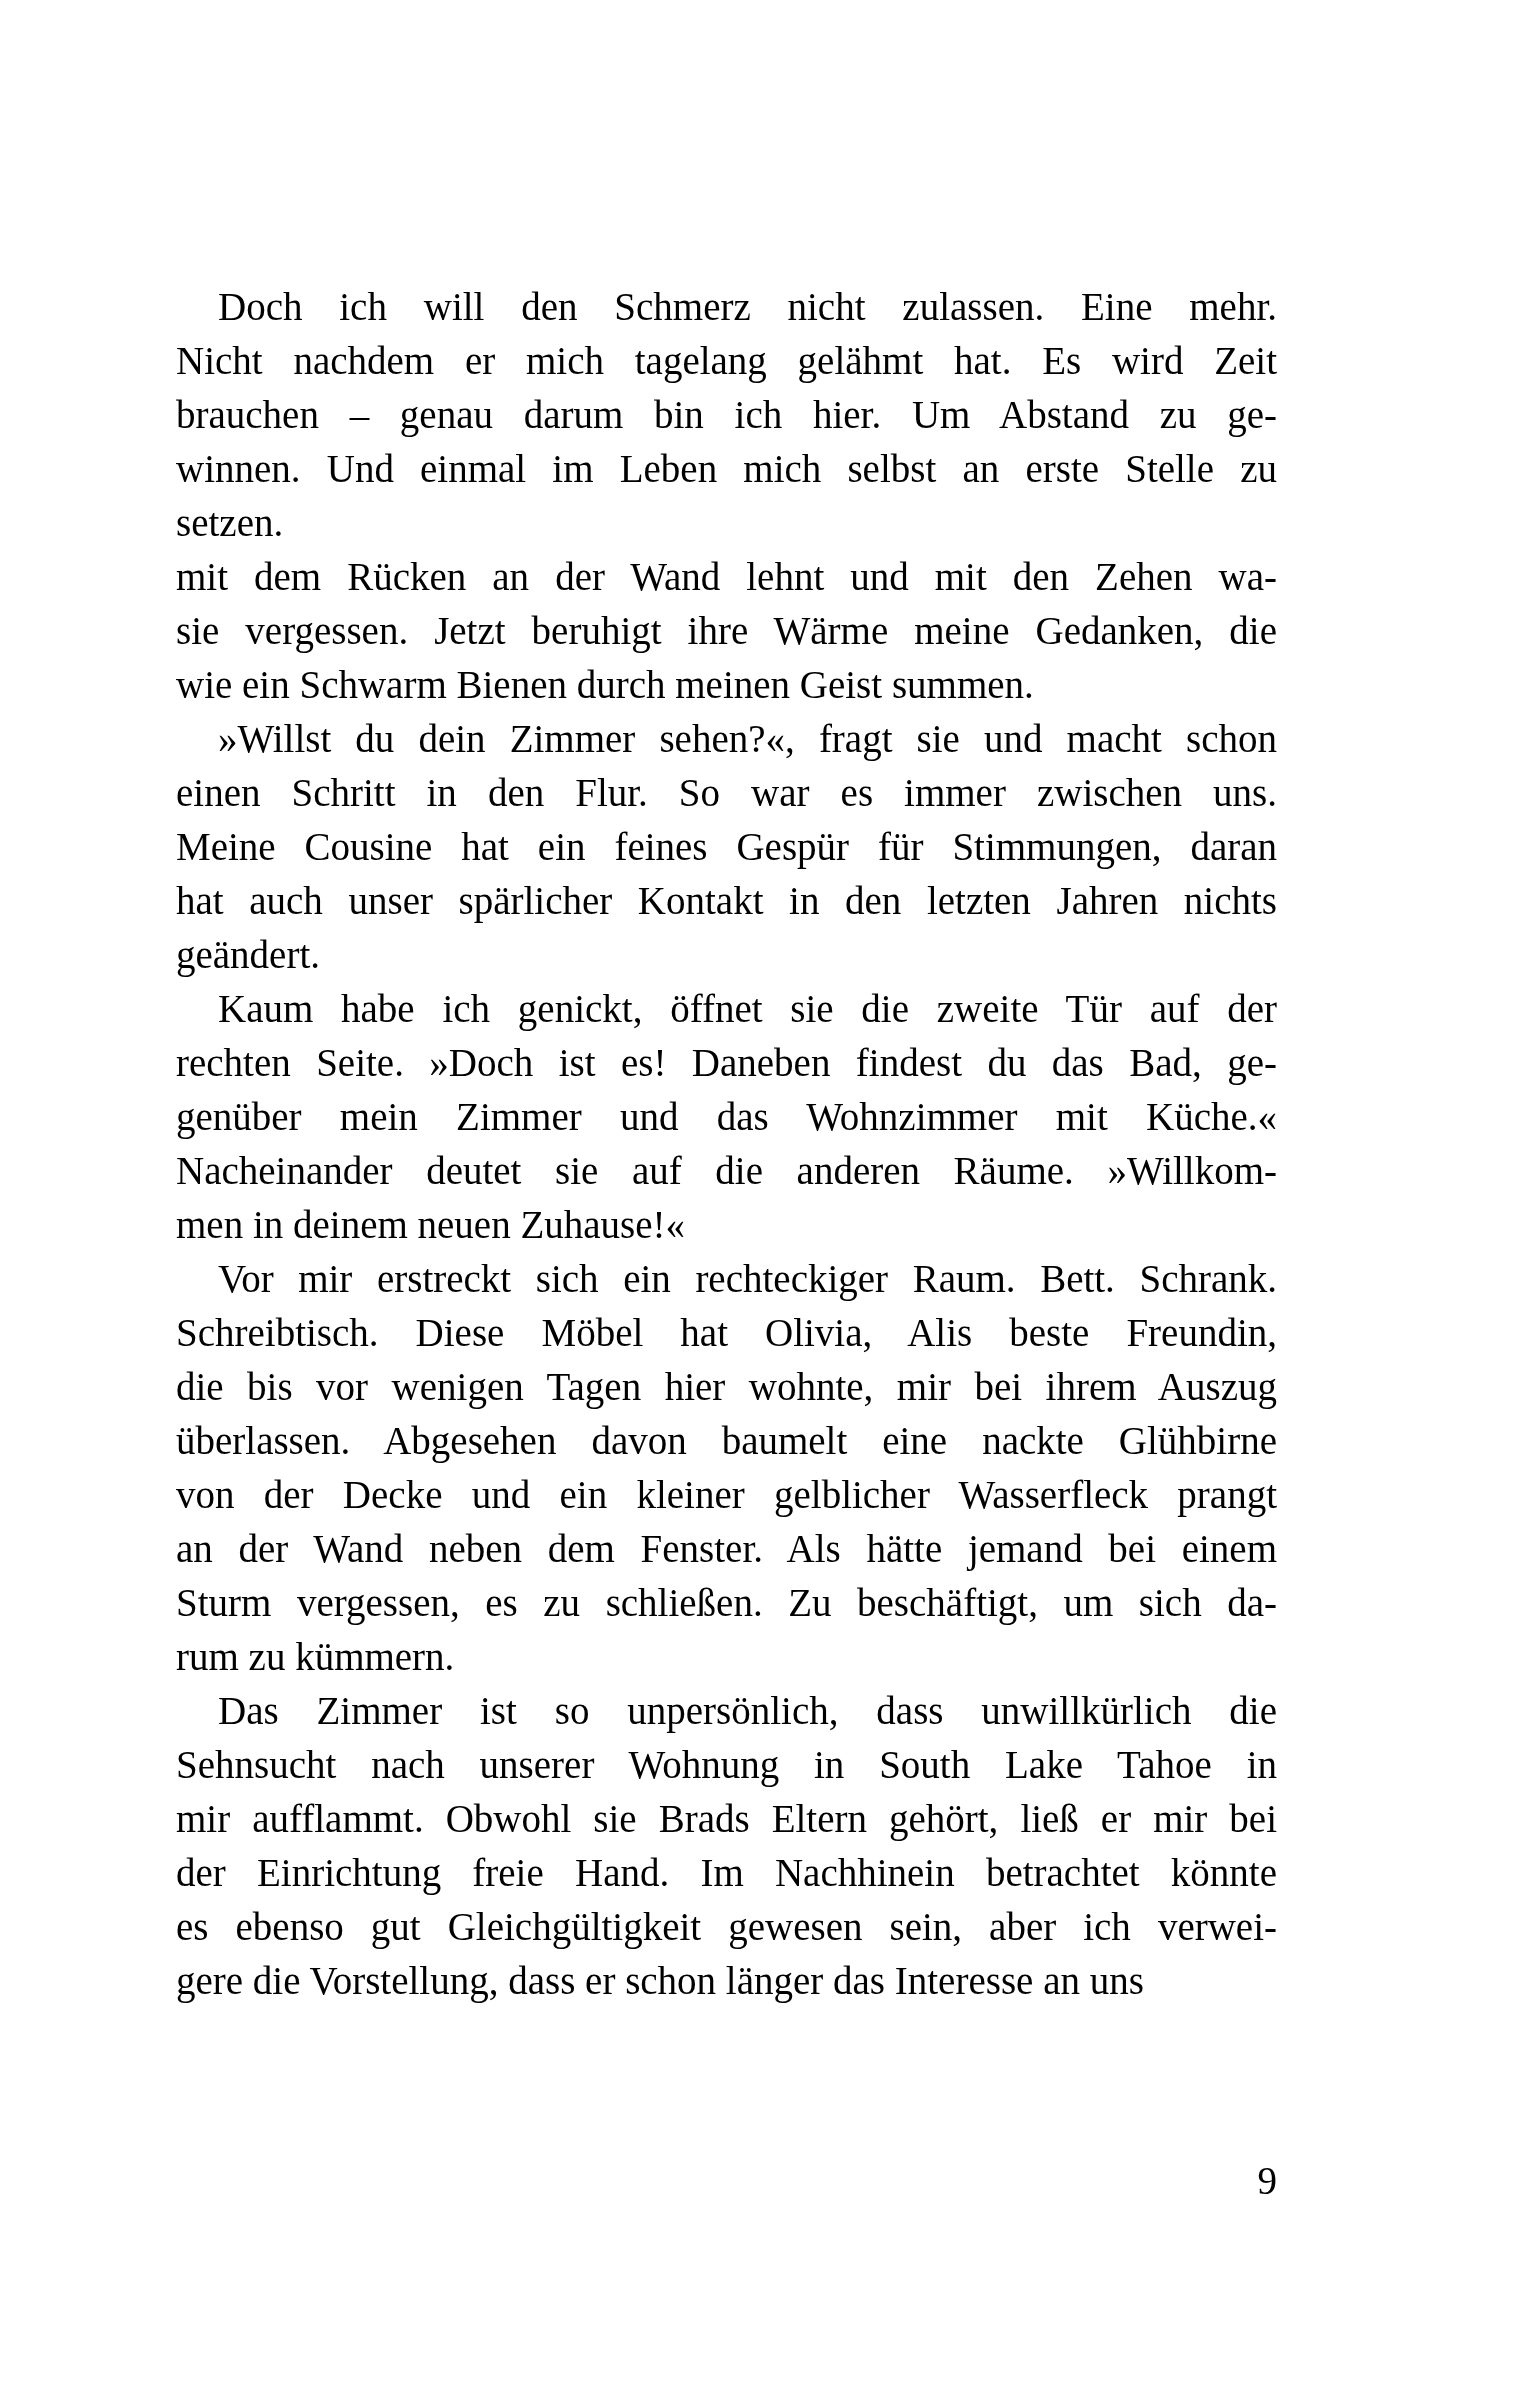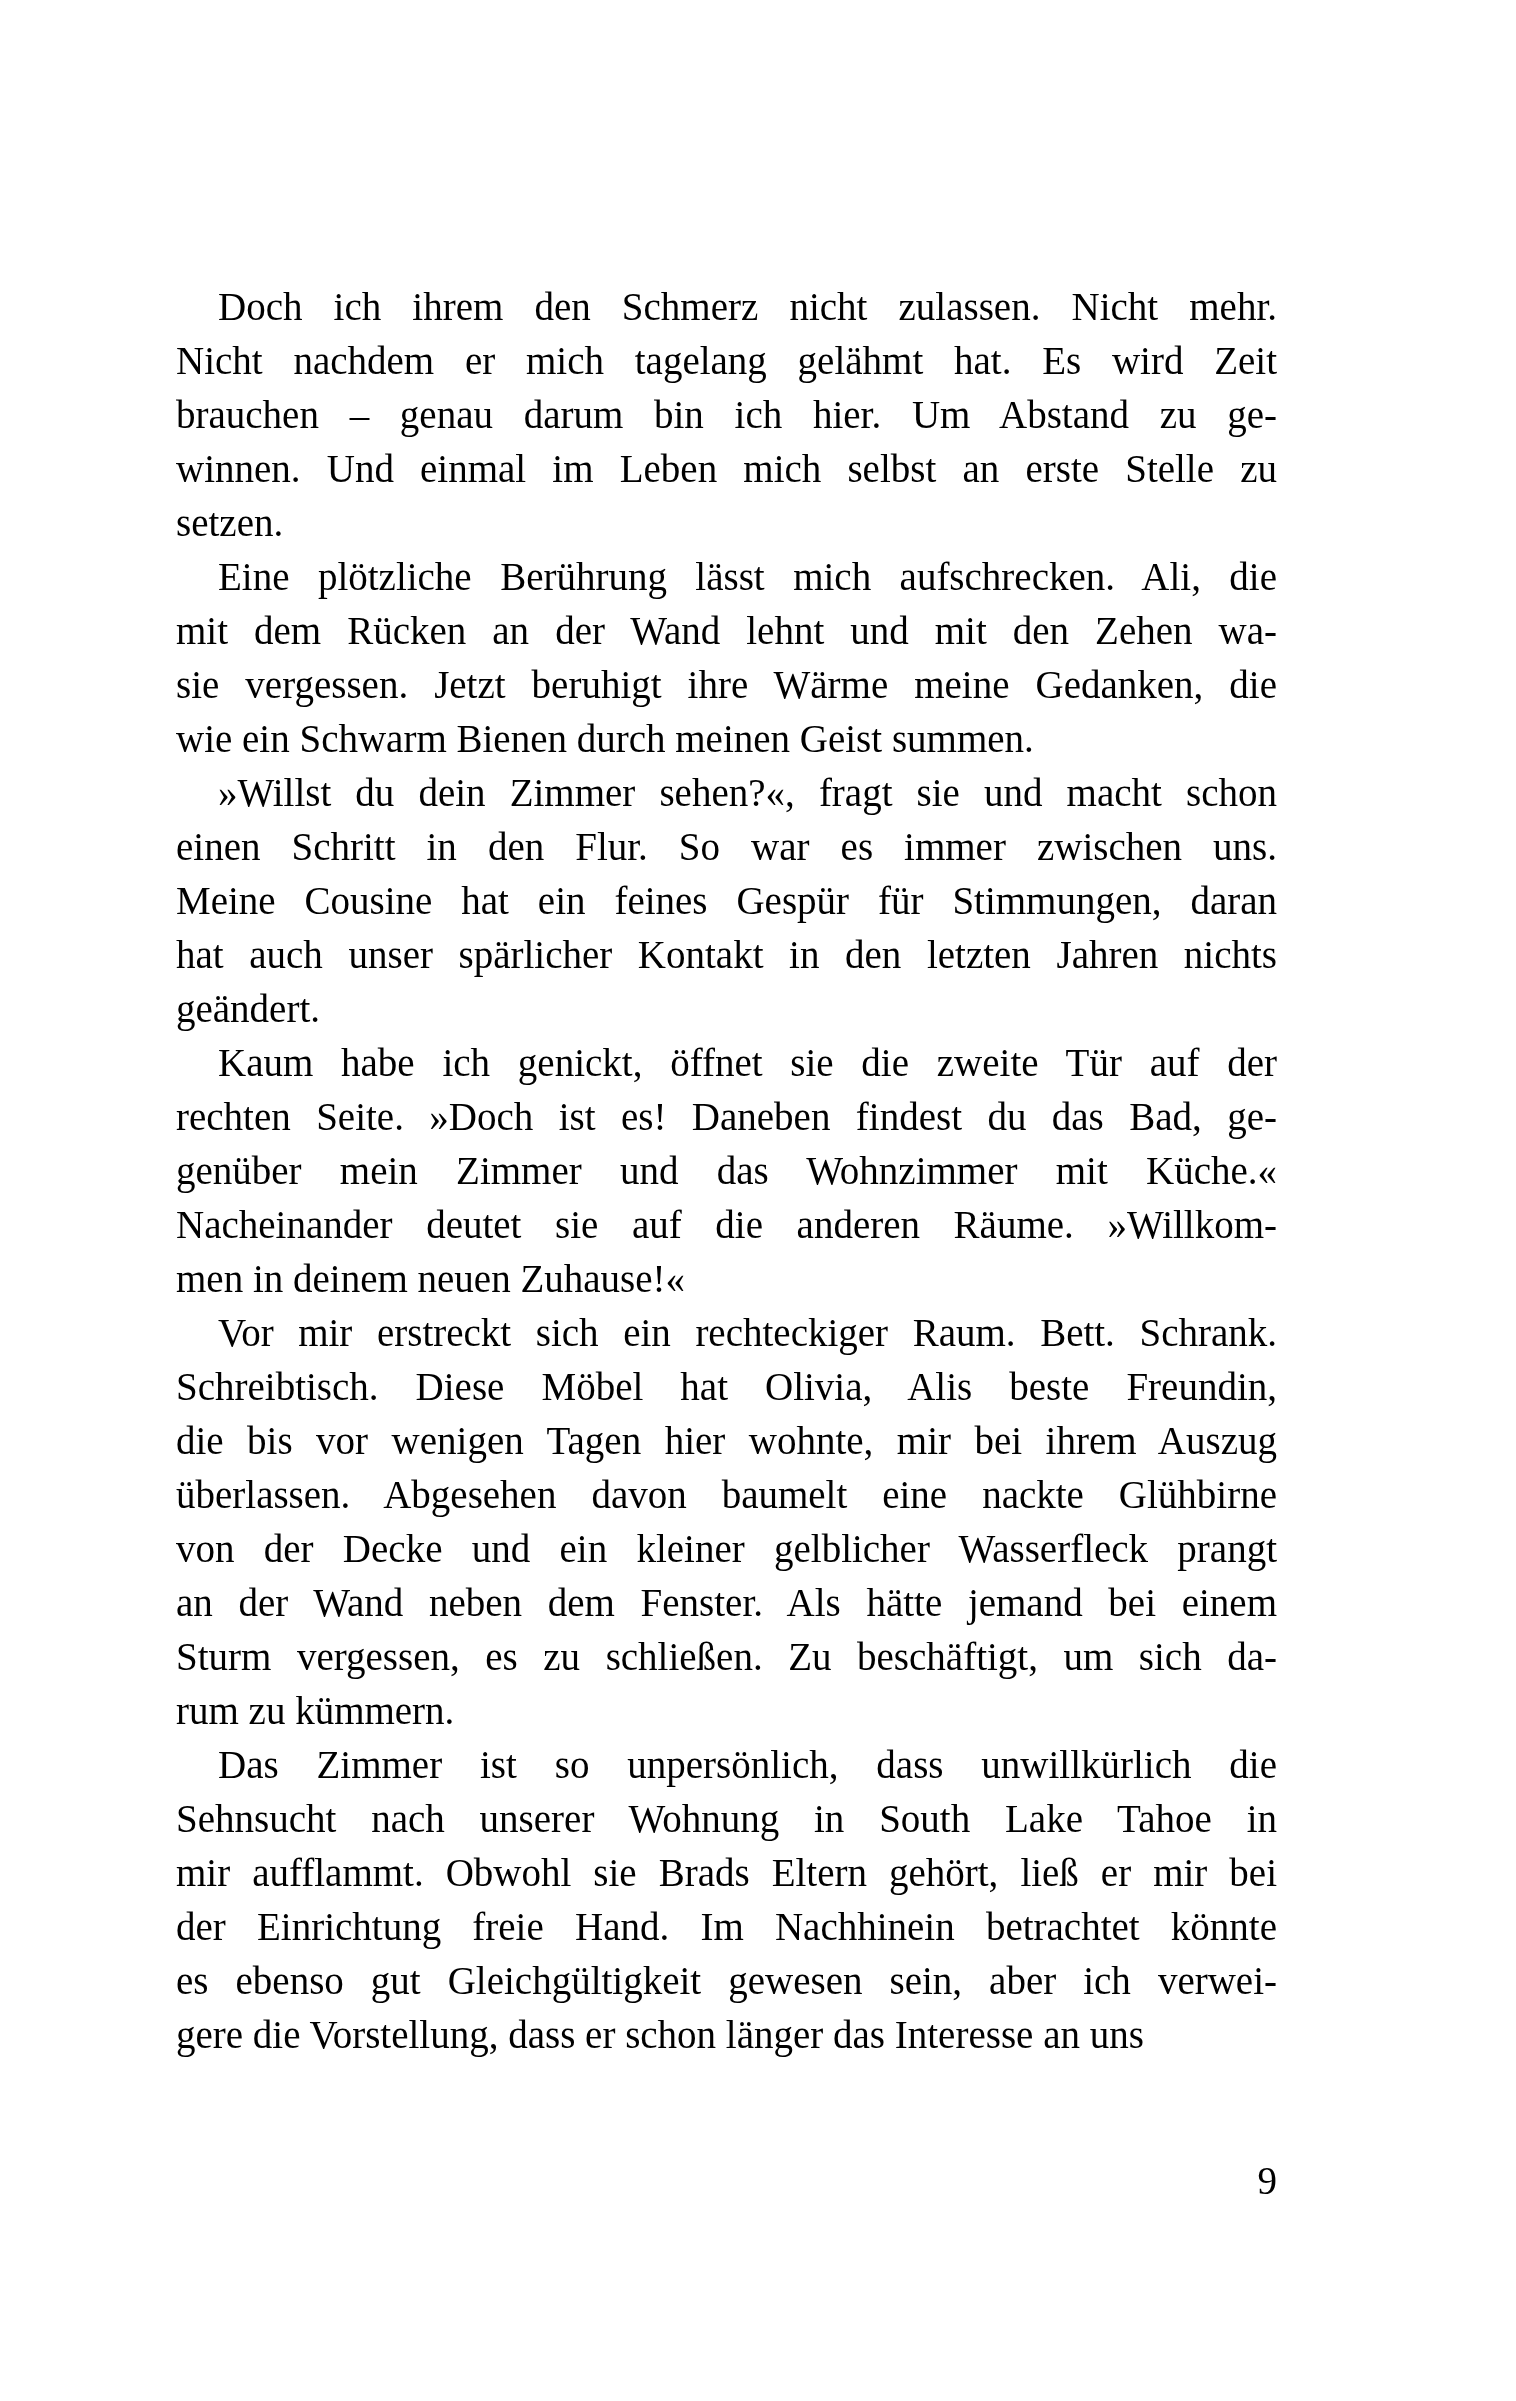--- a/index.html
+++ b/index.html
@@ -51,28 +51,27 @@
     line-height: 54px;
     text-align: right;
   }
 </style>
 </head>
 <body>
 
 <div class="page">
   <div class="text-block" id="text-block">
       <div class="paragraph">
-        <div class="text-line para-first">Doch ich ihrem den Schmerz nicht zulassen. Nicht mehr.</div>
+        <div class="text-line para-first">Doch ich will den Schmerz nicht zulassen. Eine mehr.</div>
         <div class="text-line">Nicht nachdem er mich tagelang gelähmt hat. Es wird Zeit</div>
         <div class="text-line">brauchen – genau darum bin ich hier. Um Abstand zu ge-</div>
         <div class="text-line">winnen. Und einmal im Leben mich selbst an erste Stelle zu</div>
         <div class="text-line para-last">setzen.</div>
       </div>
       <div class="paragraph">
-        <div class="text-line para-first">Eine plötzliche Berührung lässt mich aufschrecken. Ali, die</div>
         <div class="text-line">mit dem Rücken an der Wand lehnt und mit den Zehen wa-</div>
         <div class="text-line">sie vergessen. Jetzt beruhigt ihre Wärme meine Gedanken, die</div>
         <div class="text-line para-last">wie ein Schwarm Bienen durch meinen Geist summen.</div>
       </div>
       <div class="paragraph">
         <div class="text-line para-first">»Willst du dein Zimmer sehen?«, fragt sie und macht schon</div>
         <div class="text-line">einen Schritt in den Flur. So war es immer zwischen uns.</div>
         <div class="text-line">Meine Cousine hat ein feines Gespür für Stimmungen, daran</div>
         <div class="text-line">hat auch unser spärlicher Kontakt in den letzten Jahren nichts</div>
         <div class="text-line para-last">geändert.</div>

